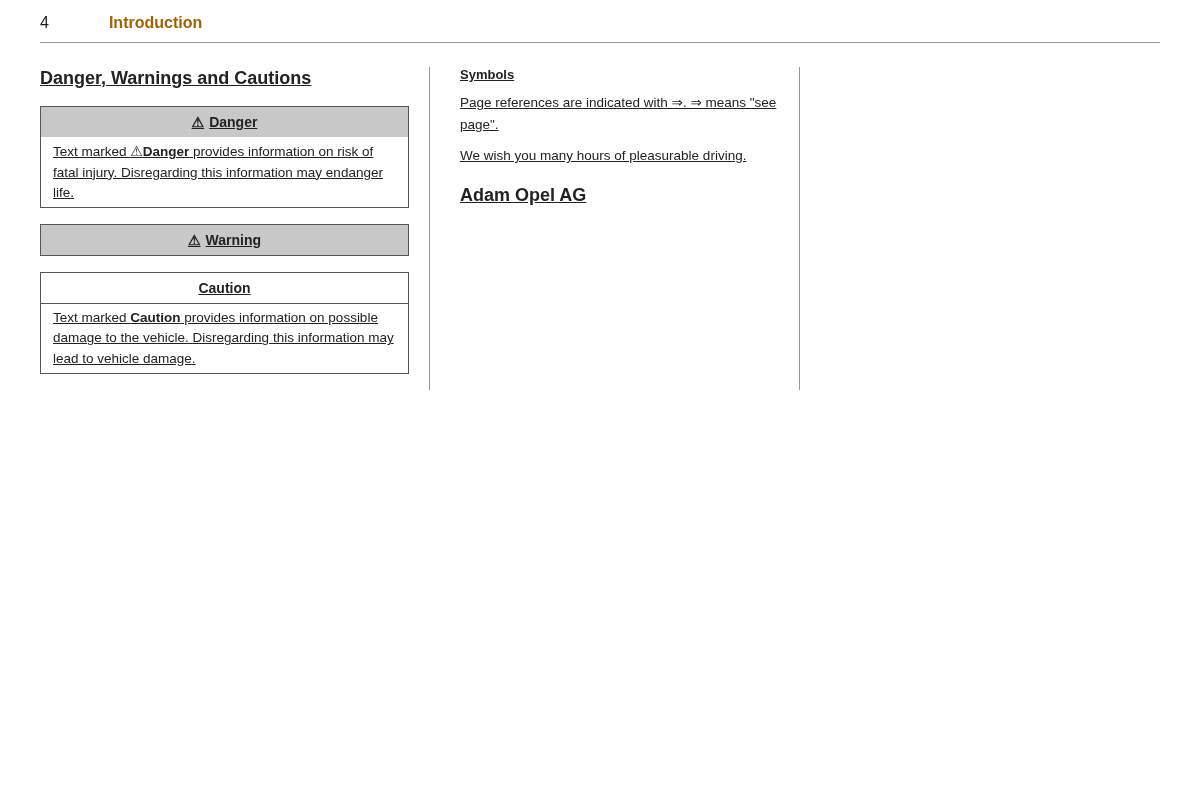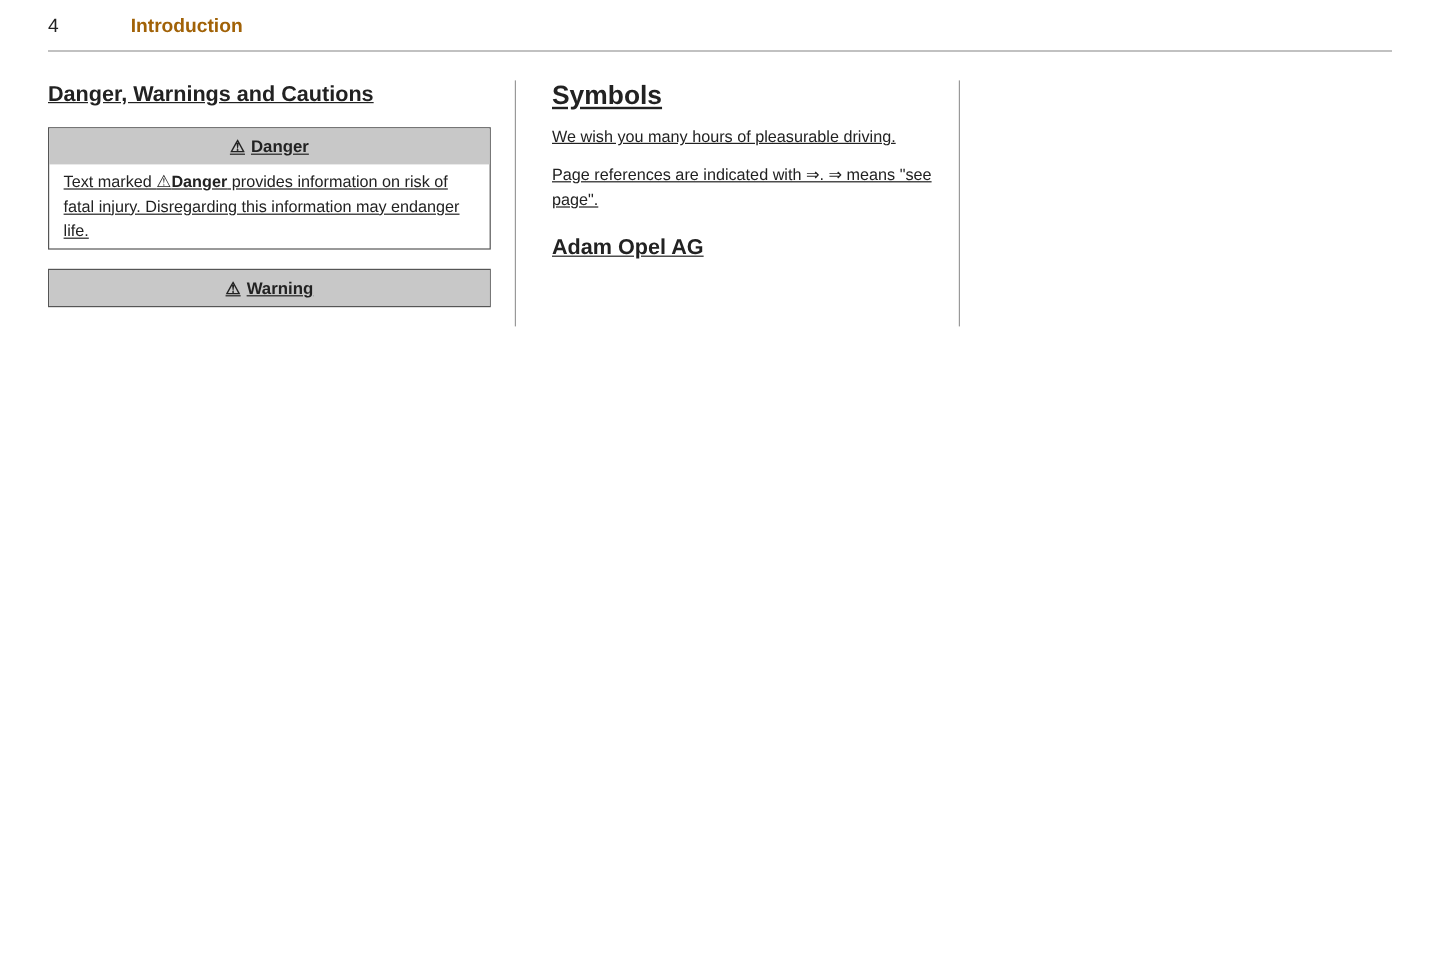--- a/index.html
+++ b/index.html
@@ -108,21 +108,21 @@
       font-weight: bold;
       font-size: 14px;
       border-bottom: 1px solid #555;
     }
 
     .triangle-icon {
       font-size: 14px;
     }
 
     .symbols-heading {
-      font-size: 22px;
+      font-size: 13px;
       font-weight: bold;
       margin-bottom: 10px;
     }
 
     .symbols-text {
       font-size: 13.5px;
       line-height: 1.6;
       margin-bottom: 10px;
     }
 
@@ -157,24 +157,32 @@
       </div>
     </div>
 
     <div class="notice-block">
       <div class="notice-header">
         <span class="triangle-icon">⚠</span>
         <span>Warning</span>
       </div>
     </div>
 
+    <div class="notice-block">
+      <div class="caution-header">
+        <span>Caution</span>
+      </div>
+      <div class="notice-body">
+        <span>Text marked </span><span class="keyword">Caution</span><span> provides information on possible damage to the vehicle. Disregarding this information may lead to vehicle damage.</span>
+      </div>
+    </div>
   </div>
 
   <div class="middle-column">
     <h2 class="symbols-heading">Symbols</h2>
+    <p class="symbols-text">Page references are indicated with ⇒. ⇒ means "see page".</p>
     <p class="symbols-text">We wish you many hours of pleasurable driving.</p>
-    <p class="symbols-text">Page references are indicated with ⇒. ⇒ means "see page".</p>
     <p class="symbols-brand">Adam Opel AG</p>
   </div>
 
   <div class="right-column"></div>
 
 </div>
 
 </body></html>

